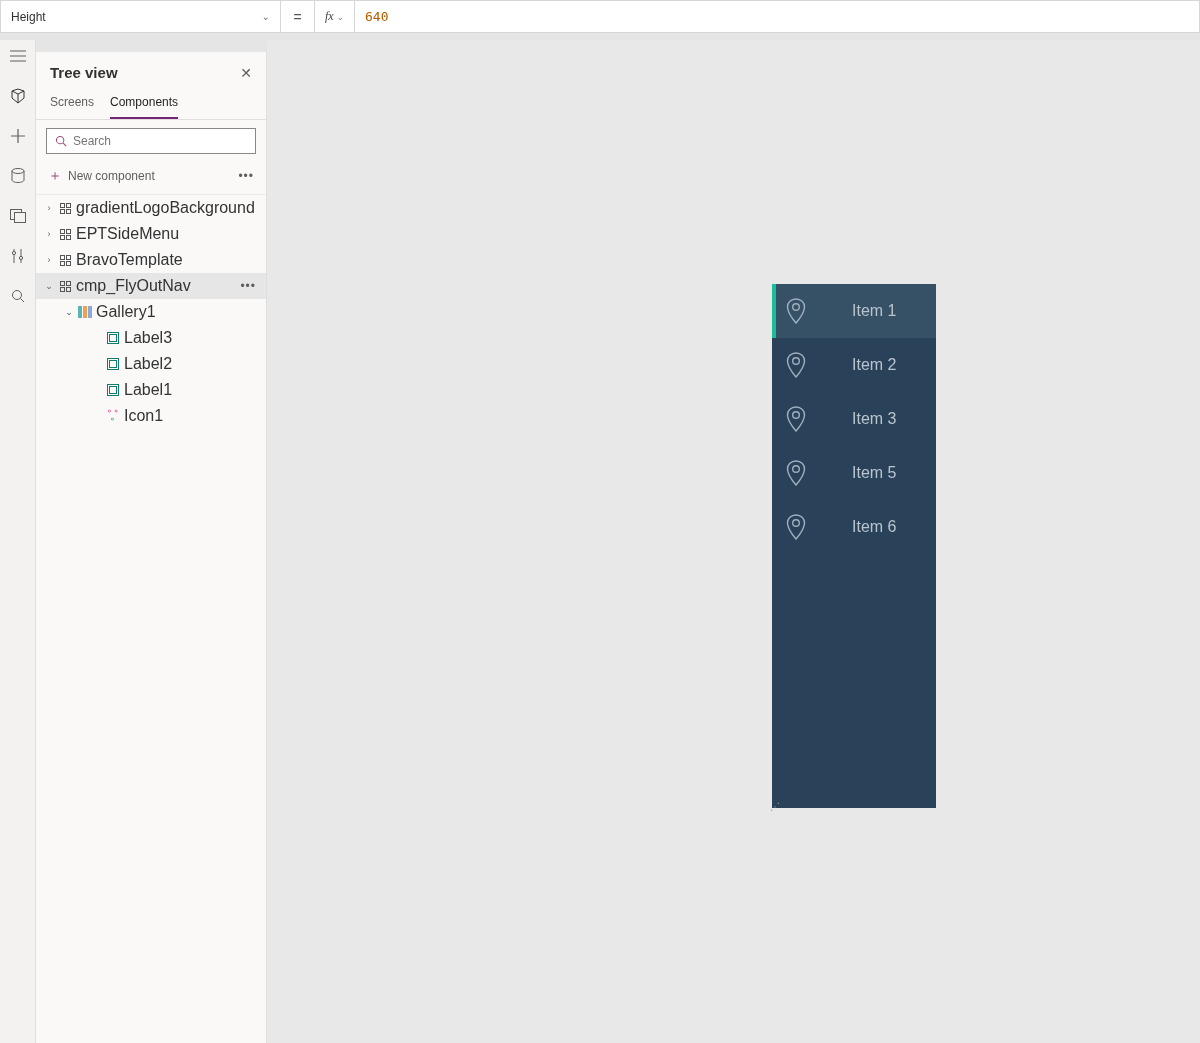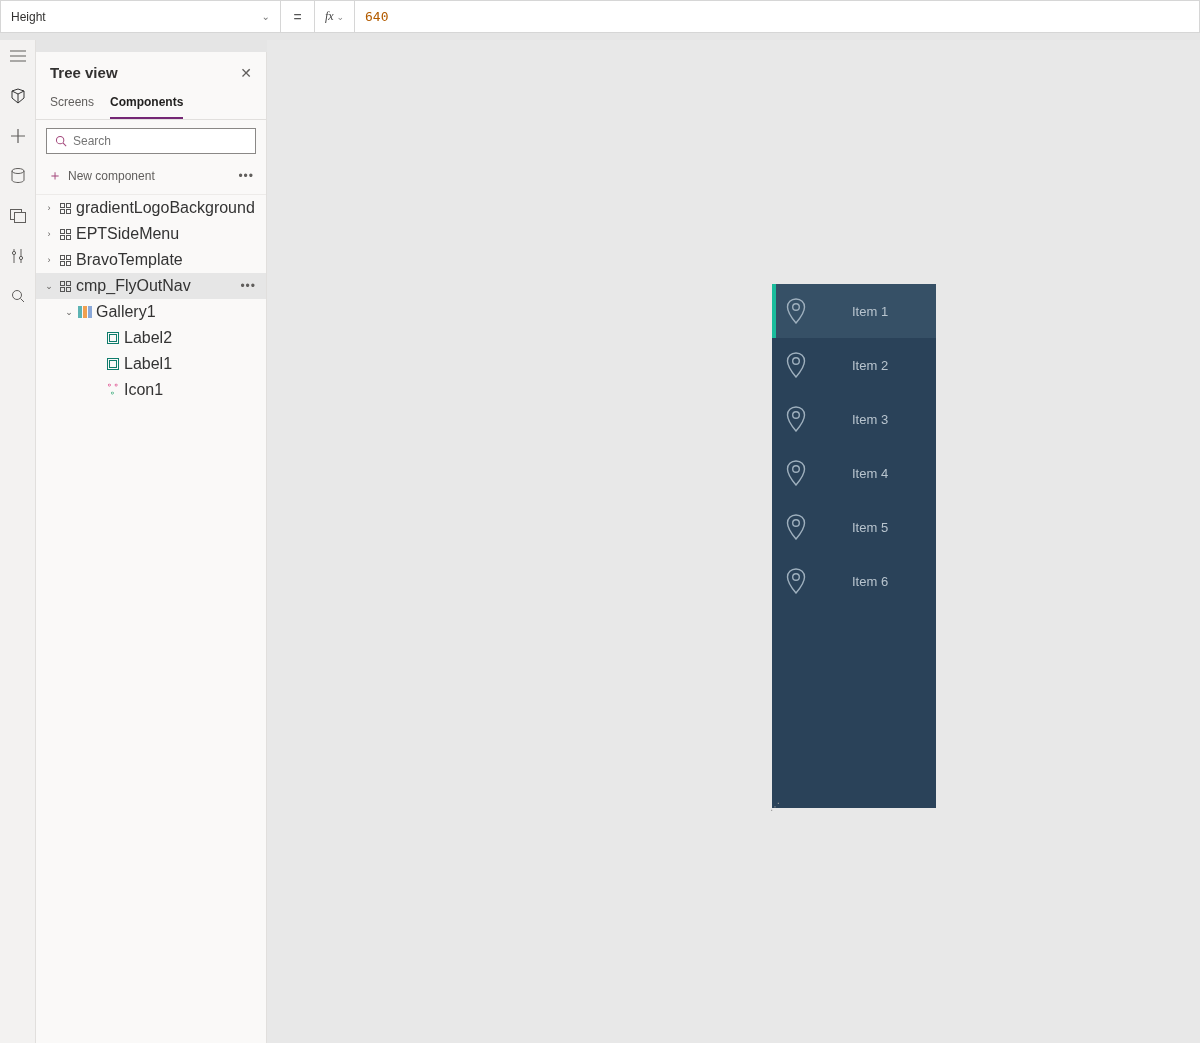--- a/index.html
+++ b/index.html
@@ -19,21 +19,21 @@
   .rail { position:absolute; left:0; top:40px; width:36px; height:1003px; background:#f3f2f1; border-right:1px solid #e1dfdd; display:flex; flex-direction:column; align-items:center; padding-top:6px; gap:20px;}
   .rail .ico { width:20px; height:20px; display:flex; align-items:center; justify-content:center; color:#605e5c; cursor:pointer;}
   
   
   .tree-panel { position:absolute; left:36px; top:52px; width:231px; height:1003px; background:#faf9f8; border-right:1px solid #e1dfdd; }
   .tree-header { display:flex; align-items:center; justify-content:space-between; padding:12px 14px 8px 14px;}
   .tree-header h3 { font-size:15px; font-weight:600; }
   .close-x { font-size:14px; color:#605e5c; cursor:pointer; }
   .tabs { display:flex; gap:16px; padding:0 14px; border-bottom:1px solid #e1dfdd; }
   .tab { padding:6px 0 8px 0; font-size:12px; color:#605e5c; cursor:pointer; border-bottom:2px solid transparent;}
-  .tab.active { color:#201f1e; font-weight:700; border-bottom-color:#742774;}
+  .tab.active { color:#201f1e; font-weight:400; border-bottom-color:#742774;}
   .search-wrap { padding:8px 10px 6px 10px; }
   .search-box { width:100%; height:26px; border:1px solid #8a8886; display:flex; align-items:center; padding:7px 8px; gap:6px; background:#fff;}
   .search-box input { border:none; outline:none; flex:1; font-size:12px; color:#605e5c; background:transparent;}
   .search-ico { color:#a3487c; }
   .newcomp-row { display:flex; align-items:center; justify-content:space-between; padding:4px 12px 6px 10px; border-bottom:1px solid #edebe9;}
   .newcomp { display:flex; align-items:center; gap:6px; color:#605e5c; cursor:pointer; padding:3px 2px;}
   .plus-ico { color:#a3487c; font-size:14px; font-weight:300;}
   .dots { color:#605e5c; cursor:pointer; letter-spacing:1px;}
   
   .tree-list { }
@@ -58,21 +58,21 @@
   .icon-ico::before { content:"⚬⚬"; font-size:8px; color:#d48; position:absolute; top:-3px; left:0;}
   .icon-ico::after { content:"⚬"; font-size:8px; color:#3a7; position:absolute; bottom:-2px; left:3px;}
   
   
   .canvas { position:absolute; left:267px; top:40px; right:0; bottom:0; background:#e8e8e8; }
   .component-preview { position:absolute; left:505px; top:244px; width:164px; height:524px; background:#2a4259; }
   .nav-item { height:54px; display:flex; align-items:center; position:relative; }
   .nav-item.first { background:#365066; }
   .nav-item .accent { position:absolute; left:0; top:0; width:4px; height:100%; background:#1abc9c; }
   .nav-item .pin { margin-left:14px; color:#9fb0be; }
-  .nav-item .txt { position:absolute; left:80px; color:#b8c4ce; font-size:13px; }
+  .nav-item .txt { position:absolute; left:80px; color:#b8c4ce; font-size:16px; }
   .resize-handle { position:absolute; left:-2px; bottom:-2px; font-size:10px; color:#999; user-select:none; line-height:6px;}
   
   svg { display:block; }
 </style>
 </head>
 <body>
 
 <div class="formula-bar">
   <div class="prop-select">
     <span>Height</span>
@@ -217,20 +217,27 @@
             <span></span>
           </span>
         </span>
       <span class="label">Gallery1</span>
     </div>
     <div class="tree-row indent-2">
       <span class="chev"></span>
       <span class="comp-ico">
           <span class="label-ico"></span>
         </span>
+      <span class="label">Label3</span>
+    </div>
+    <div class="tree-row indent-2">
+      <span class="chev"></span>
+      <span class="comp-ico">
+          <span class="label-ico"></span>
+        </span>
       <span class="label">Label2</span>
     </div>
     <div class="tree-row indent-2">
       <span class="chev"></span>
       <span class="comp-ico">
           <span class="label-ico"></span>
         </span>
       <span class="label">Label1</span>
     </div>
     <div class="tree-row indent-2">
@@ -273,35 +280,26 @@
       </span>
       <span class="txt">Item 3</span>
     </div>
     <div class="nav-item">
       <span class="pin">
         <svg width="20" height="26" viewBox="0 0 20 26">
             <path d="M10 1 C5 1 1.5 4.5 1.5 9 C1.5 15 10 25 10 25 C10 25 18.5 15 18.5 9 C18.5 4.5 15 1 10 1 Z" fill="none" stroke="#9fb0be" stroke-width="1.4"></path>
             <circle cx="10" cy="9" r="3.3" fill="none" stroke="#9fb0be" stroke-width="1.4"></circle>
           </svg>
       </span>
-      <span class="txt">Item 4</span>
+      <span class="txt">Item 5</span>
     </div>
     <div class="nav-item">
       <span class="pin">
         <svg width="20" height="26" viewBox="0 0 20 26">
             <path d="M10 1 C5 1 1.5 4.5 1.5 9 C1.5 15 10 25 10 25 C10 25 18.5 15 18.5 9 C18.5 4.5 15 1 10 1 Z" fill="none" stroke="#9fb0be" stroke-width="1.4"></path>
             <circle cx="10" cy="9" r="3.3" fill="none" stroke="#9fb0be" stroke-width="1.4"></circle>
           </svg>
       </span>
-      <span class="txt">Item 5</span>
-    </div>
-    <div class="nav-item">
-      <span class="pin">
-        <svg width="20" height="26" viewBox="0 0 20 26">
-            <path d="M10 1 C5 1 1.5 4.5 1.5 9 C1.5 15 10 25 10 25 C10 25 18.5 15 18.5 9 C18.5 4.5 15 1 10 1 Z" fill="none" stroke="#9fb0be" stroke-width="1.4"></path>
-            <circle cx="10" cy="9" r="3.3" fill="none" stroke="#9fb0be" stroke-width="1.4"></circle>
-          </svg>
-      </span>
       <span class="txt">Item 6</span>
     </div>
     <div class="resize-handle">⋰</div>
   </div>
 </div>
 
 </body></html>

